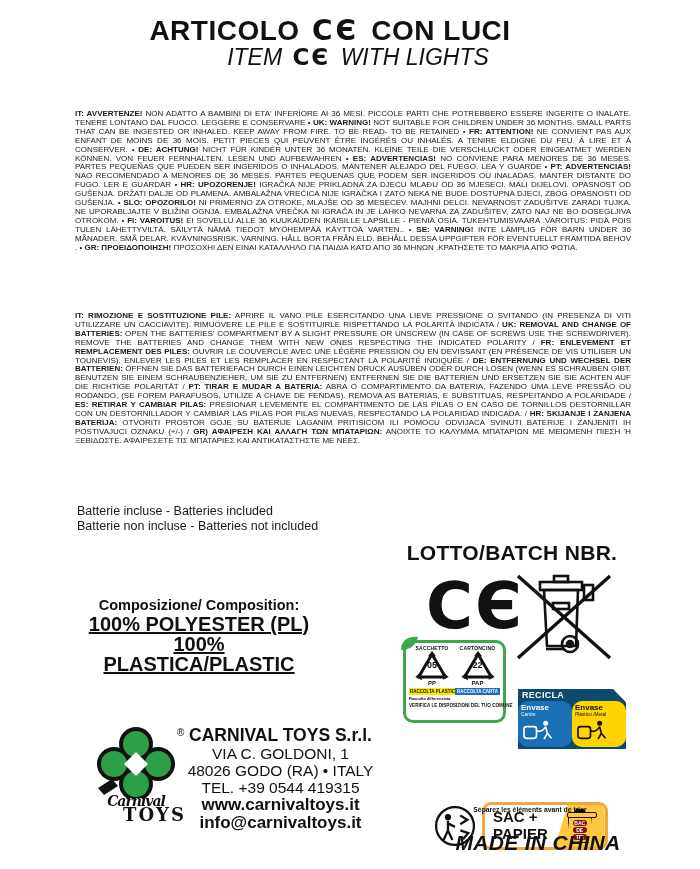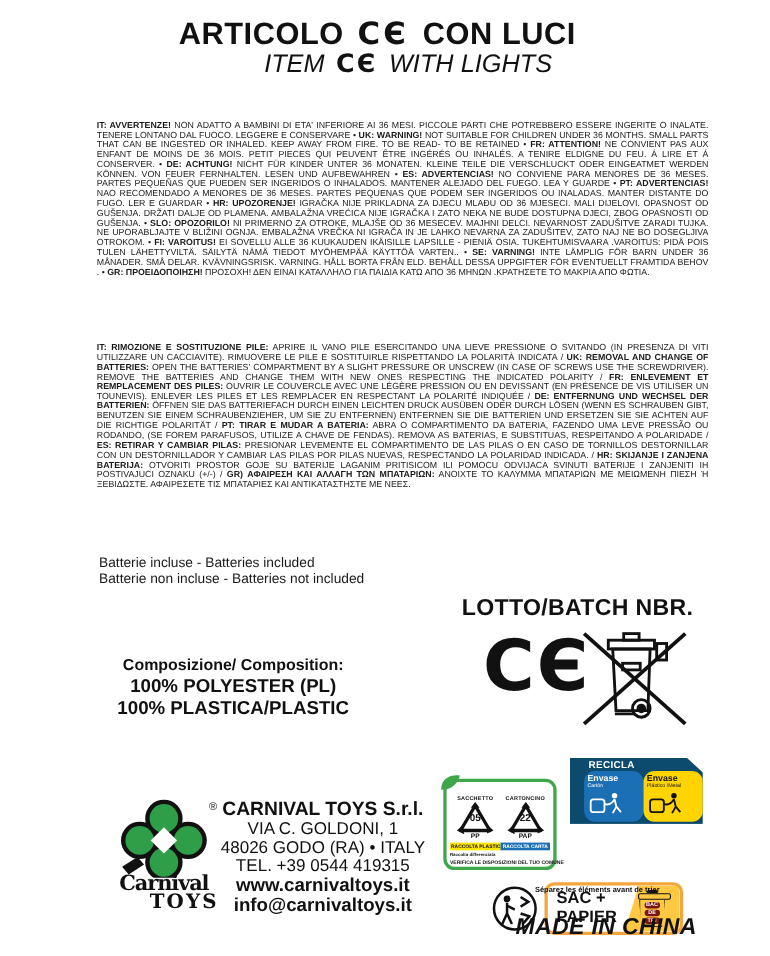--- a/index.html
+++ b/index.html
@@ -1,42 +1,42 @@
 <!DOCTYPE html>
 <html><head>
 <meta charset="utf-8">
 <style>
   html,body{margin:0;padding:0;background:#ffffff;}
   .page{position:relative;width:700px;height:869px;background:#fff;overflow:hidden;
         font-family:"Liberation Sans",sans-serif;color:#111;}
-  .abs{position:absolute;padding-left:13px;}
+  .abs{position:absolute;}
 
   
   .title{left:0;top:14px;width:660px;text-align:center;font-size:28px;font-weight:bold;letter-spacing:.5px;}
   .title .ce{font-family:"DejaVu Sans",sans-serif;font-weight:600;letter-spacing:3px;padding:0 4px;}
   .subtitle{left:0;top:44px;width:660px;text-align:center;font-size:23px;font-style:italic;font-weight:500;margin-left:28px;}
   .subtitle .ce{font-family:"DejaVu Sans",sans-serif;font-style:normal;font-weight:bold;letter-spacing:2px;padding:0 4px;}
 
   
   .para{left:75px;width:556px;font-size:8px;line-height:8.9px;text-align:justify;color:#1a1a1a;}
   .p1{top:110px;}
   .p2{top:312px;}
 
   .batt{left:77px;top:504px;font-size:12.5px;line-height:15px;color:#1a1a1a;}
 
   .lotto{left:398px;top:541px;width:228px;text-align:center;font-size:21px;font-weight:bold;letter-spacing:.3px;}
 
   .ce-big{left:426px;top:574px;width:92px;font-family:"DejaVu Sans",sans-serif;font-size:64px;font-weight:bold;letter-spacing:2px;line-height:1;}
 
   .comp{left:88px;top:596px;width:222px;text-align:center;font-weight:bold;}
   .comp .h{font-size:14.5px;line-height:18px;}
-  .comp .l{font-size:17px;line-height:20px;}
-
-  
-  .greenbox{left:403px;top:708px;width:103px;height:83px;border:3px solid #3fa74a;border-radius:10px;background:#fff;box-sizing:border-box;padding:12px 3px 1px;}
+  .comp .l{font-size:20px;line-height:20px;text-decoration:underline;}
+
+  
+  .greenbox{left:403px;top:640px;width:103px;height:83px;border:3px solid #3fa74a;border-radius:10px;background:#fff;box-sizing:border-box;padding:2px 3px 1px;}
   .gb-cols{display:flex;justify-content:space-between;}
   .gb-col{width:46px;text-align:center;}
   .gb-name{font-size:5px;font-weight:bold;letter-spacing:.2px;}
   .loop{position:relative;width:34px;height:30px;margin:0 auto;}
   .loop .num{position:absolute;left:0;top:9px;width:100%;text-align:center;font-size:9px;font-weight:bold;}
   .gb-mat{font-size:6px;font-weight:bold;margin-top:-1px;}
   .tag{display:block;font-size:4.5px;font-weight:bold;padding:1px 1px;margin-top:2px;white-space:nowrap;}
   .tag-y{background:#ffe500;color:#111;}
   .tag-b{background:#1a6fb5;color:#fff;}
   .gb-sub{font-size:4px;font-weight:bold;text-align:left;margin-top:1px;}
@@ -50,21 +50,21 @@
   .rc-panel{width:50%;box-sizing:border-box;padding:2px 3px;border-radius:10px;}
   .rc-blue{background:#1a6fb5;color:#fff;}
   .rc-yellow{background:#ffd400;color:#111;}
   .rc-title{font-size:8px;font-weight:bold;line-height:9px;}
   .rc-sub{font-size:4.8px;line-height:6px;}
   .rc-icon{margin-top:2px;}
 
   
   .logo{left:84px;top:726px;width:104px;height:132px;text-align:center;}
   .logo-script{font-family:"DejaVu Serif",serif;font-weight:bold;line-height:1;}
-  .logo-l1{font-size:19px;letter-spacing:-1px;margin-top:-4px;}
+  .logo-l1{font-size:14px;font-style:italic;letter-spacing:-1px;margin-top:-4px;}
   .logo-l2{font-size:18px;letter-spacing:2px;margin-top:-2px;margin-left:37px;}
   .company{left:183px;top:726px;width:195px;text-align:center;color:#111;}
   .co-name{font-size:17.5px;font-weight:bold;line-height:19px;}
   .co-line{font-size:15.5px;line-height:17px;}
   .co-bold{font-size:17px;font-weight:bold;line-height:18px;}
 
   
   .triman-wrap{left:433px;top:758px;width:176px;display:flex;align-items:center;gap:5px;margin-top:44px;}
   .tri-rect{display:flex;align-items:stretch;border:3px solid #f2a63c;border-radius:9px;overflow:hidden;background:#fff;height:42px;}
   .tri-text{padding:3px 7px 0 8px;font-size:15px;font-weight:bold;line-height:17px;white-space:nowrap;}

